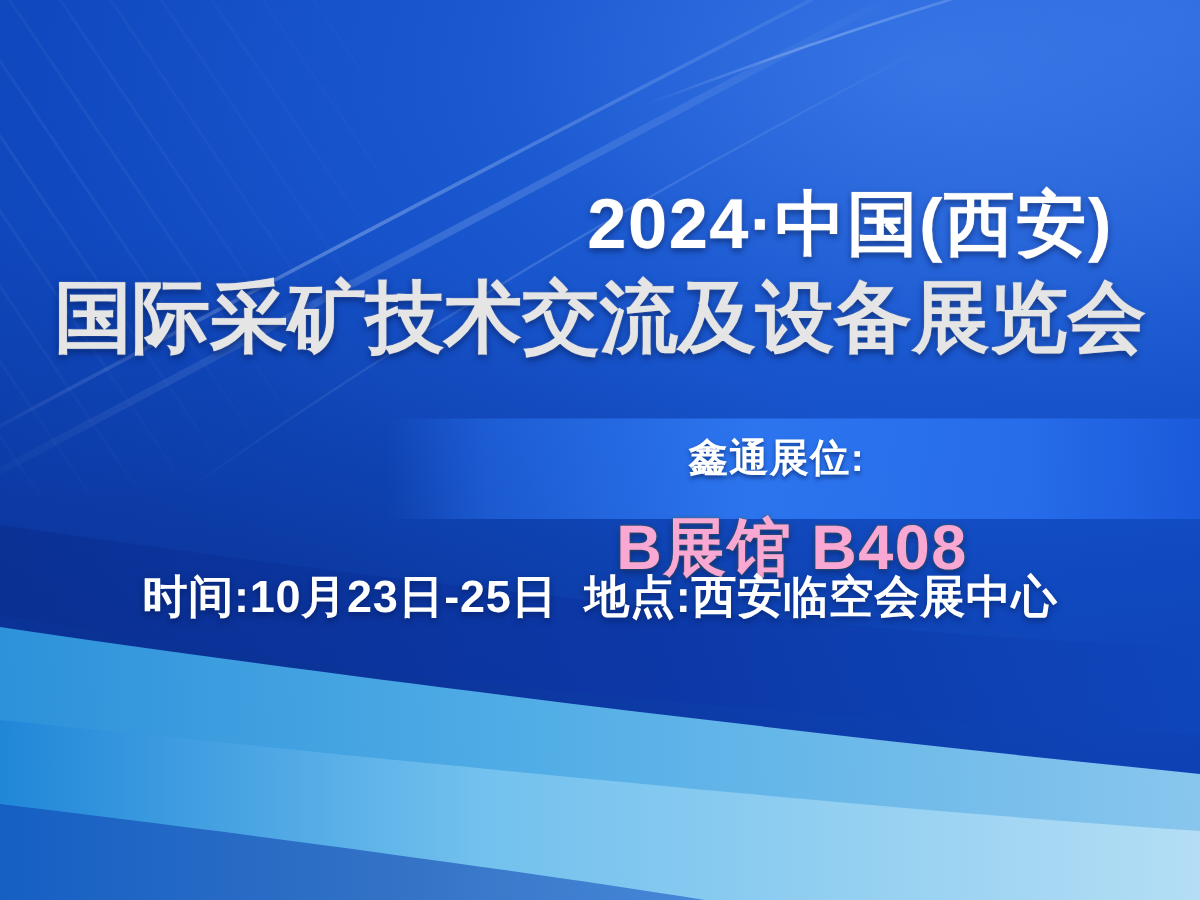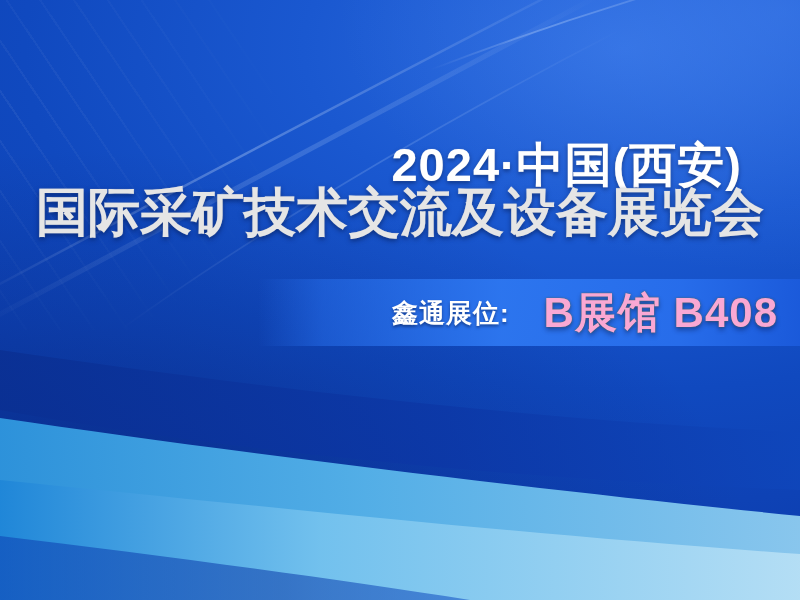--- a/index.html
+++ b/index.html
@@ -84,21 +84,21 @@
   }
 
   
   .title-wrap {
     position: absolute;
     left: 0; top: 0; width: 800px;
   }
 
   .title-line1 {
     position: absolute;
-    top: 138px;
+    top: 122px;
     right: 58px;
     font-size: 47px;
     line-height: 54px;
     font-weight: bold;
     color: #ffffff;
     letter-spacing: 1px;
     white-space: nowrap;
     text-shadow:
       0 2px 4px rgba(2,20,70,0.55),
       0 0 1px rgba(255,255,255,0.6);
@@ -122,23 +122,24 @@
   }
 
   .booth-row {
     position: absolute;
     top: 288px;
     left: 258px;
     width: 520px;
     height: 50px;
     display: flex;
     align-items: center;
-    justify-content: flex-end;
+    justify-content: flex-start;
     gap: 14px;
     white-space: nowrap;
+    flex-direction: column;
   }
   .booth-label {
     font-size: 26px;
     font-weight: bold;
     color: #ffffff;
     letter-spacing: 1px;
     text-shadow: 0 2px 3px rgba(2,18,66,0.5);
   }
   .booth-value {
     font-size: 42px;
@@ -237,14 +238,17 @@
   <div class="title-wrap">
     <div class="title-line1">2024·中国(西安)</div>
     <div class="title-line2">国际采矿技术交流及设备展览会</div>
   </div>
 
   <div class="booth-row">
     <span class="booth-label">鑫通展位:</span>
     <span class="booth-value">B展馆 B408</span>
   </div>
 
+  <div class="info-row">
+    <span>时间:10月23日-25日</span><span class="info-sep"></span><span>地点:西安临空会展中心</span>
+  </div>
 
 </div>
 
 </body></html>

